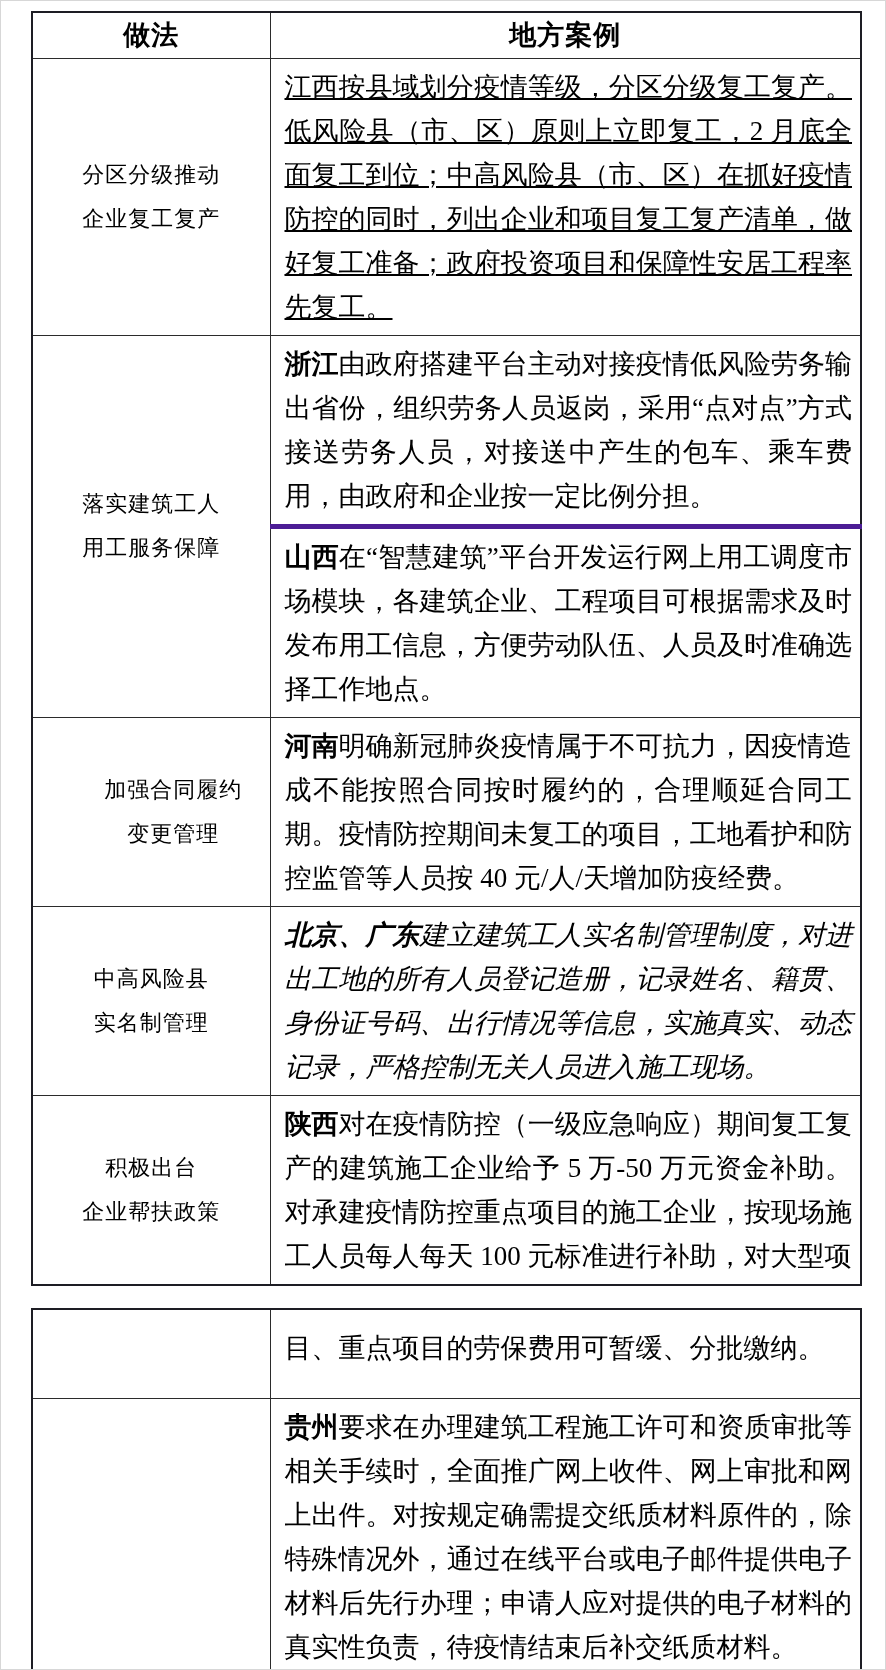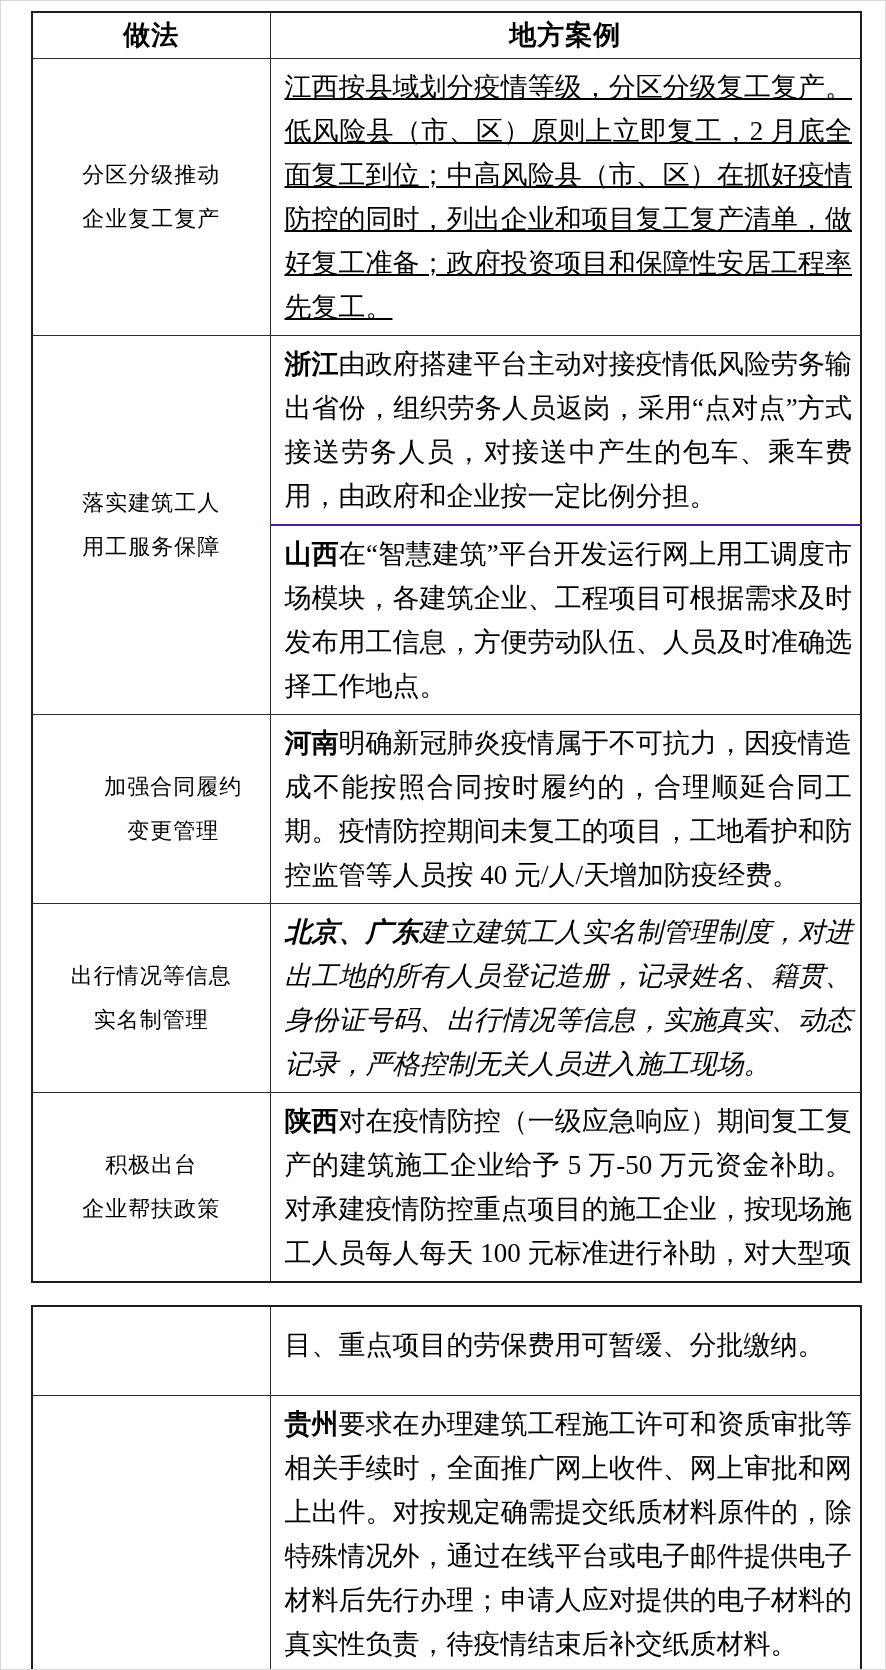--- a/index.html
+++ b/index.html
@@ -13,21 +13,21 @@
   table.policy th,table.policy td{border:1px solid #2b2b2b;box-sizing:border-box;}
   th.hdr{font-size:27px;font-weight:bold;height:46px;text-align:center;padding:0;letter-spacing:1px;}
   td.method{text-align:center;vertical-align:middle;font-size:22px;padding:0 4px;letter-spacing:1px;}
   td.method .m-line{line-height:44px;}
   td.method .m-line + .m-line{}
   td.case{font-size:27px;line-height:44px;vertical-align:middle;
           padding:6px 8px 6px 14px;text-align:justify;}
   td.case p{margin:0;}
   td.case b{font-weight:bold;}
   .divider-gray{border-bottom:1px solid #7d7d7d !important;}
-  tr.subrow td{border-top:2px solid #4c1d95;}
+  tr.subrow td{border-top:5px solid #4c1d95;}
   .tbl-gap{height:22px;}
   td.case-top{vertical-align:top;padding-top:16px;}
 </style>
 </head>
 <body>
 
 <div class="page">
 
 
   <table class="policy">
@@ -72,21 +72,21 @@
         <div class="m-line">加强合同履约</div>
         <div class="m-line">变更管理</div>
       </td>
       <td class="case" style="height:176px;">
         <p><b>河南</b><span>明确新冠肺炎疫情属于不可抗力，因疫情造成不能按照合同按时履约的，合理顺延合同工期。疫情防控期间未复工的项目，工地看护和防控监管等人员按 40 元/人/天增加防疫经费。</span></p>
       </td>
     </tr>
 
     <tr>
       <td class="method" style="height:175px;">
-        <div class="m-line">出行情况等信息</div>
+        <div class="m-line">中高风险县</div>
         <div class="m-line">实名制管理</div>
       </td>
       <td class="case" style="height:175px;font-style:italic;">
         <p><b>北京、广东</b><span>建立建筑工人实名制管理制度，对进出工地的所有人员登记造册，记录姓名、籍贯、身份证号码、出行情况等信息，实施真实、动态记录，严格控制无关人员进入施工现场。</span></p>
       </td>
     </tr>
 
     <tr>
       <td class="method" style="height:172px;">
         <div class="m-line">积极出台</div>

